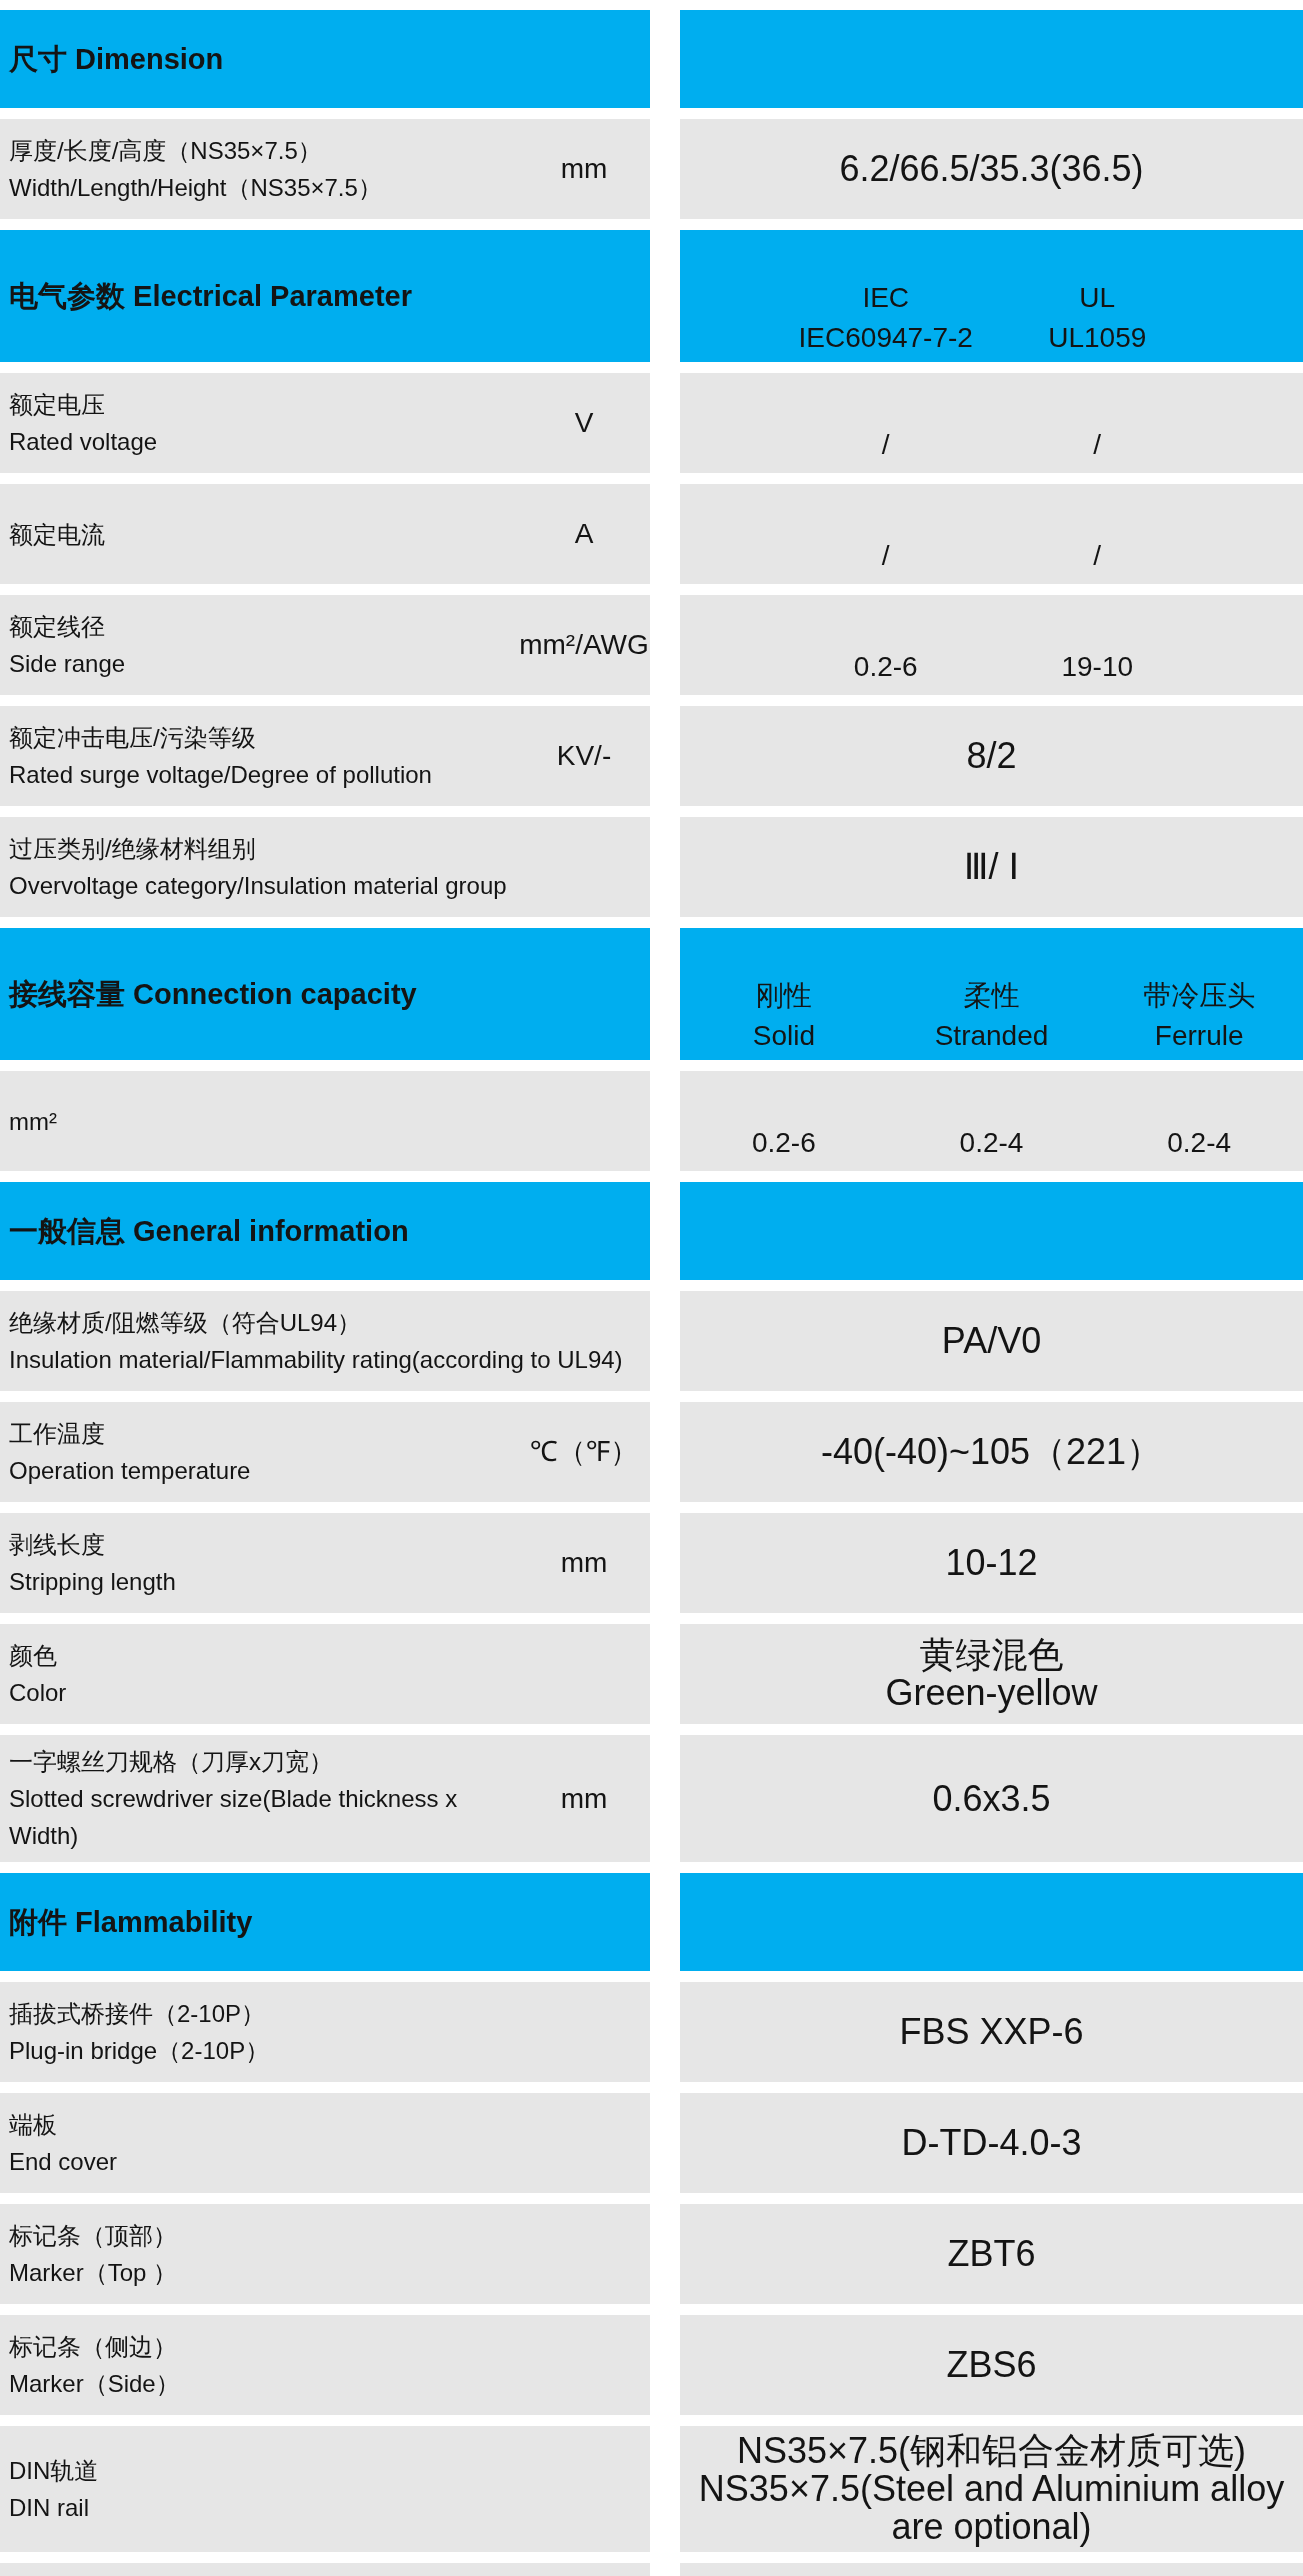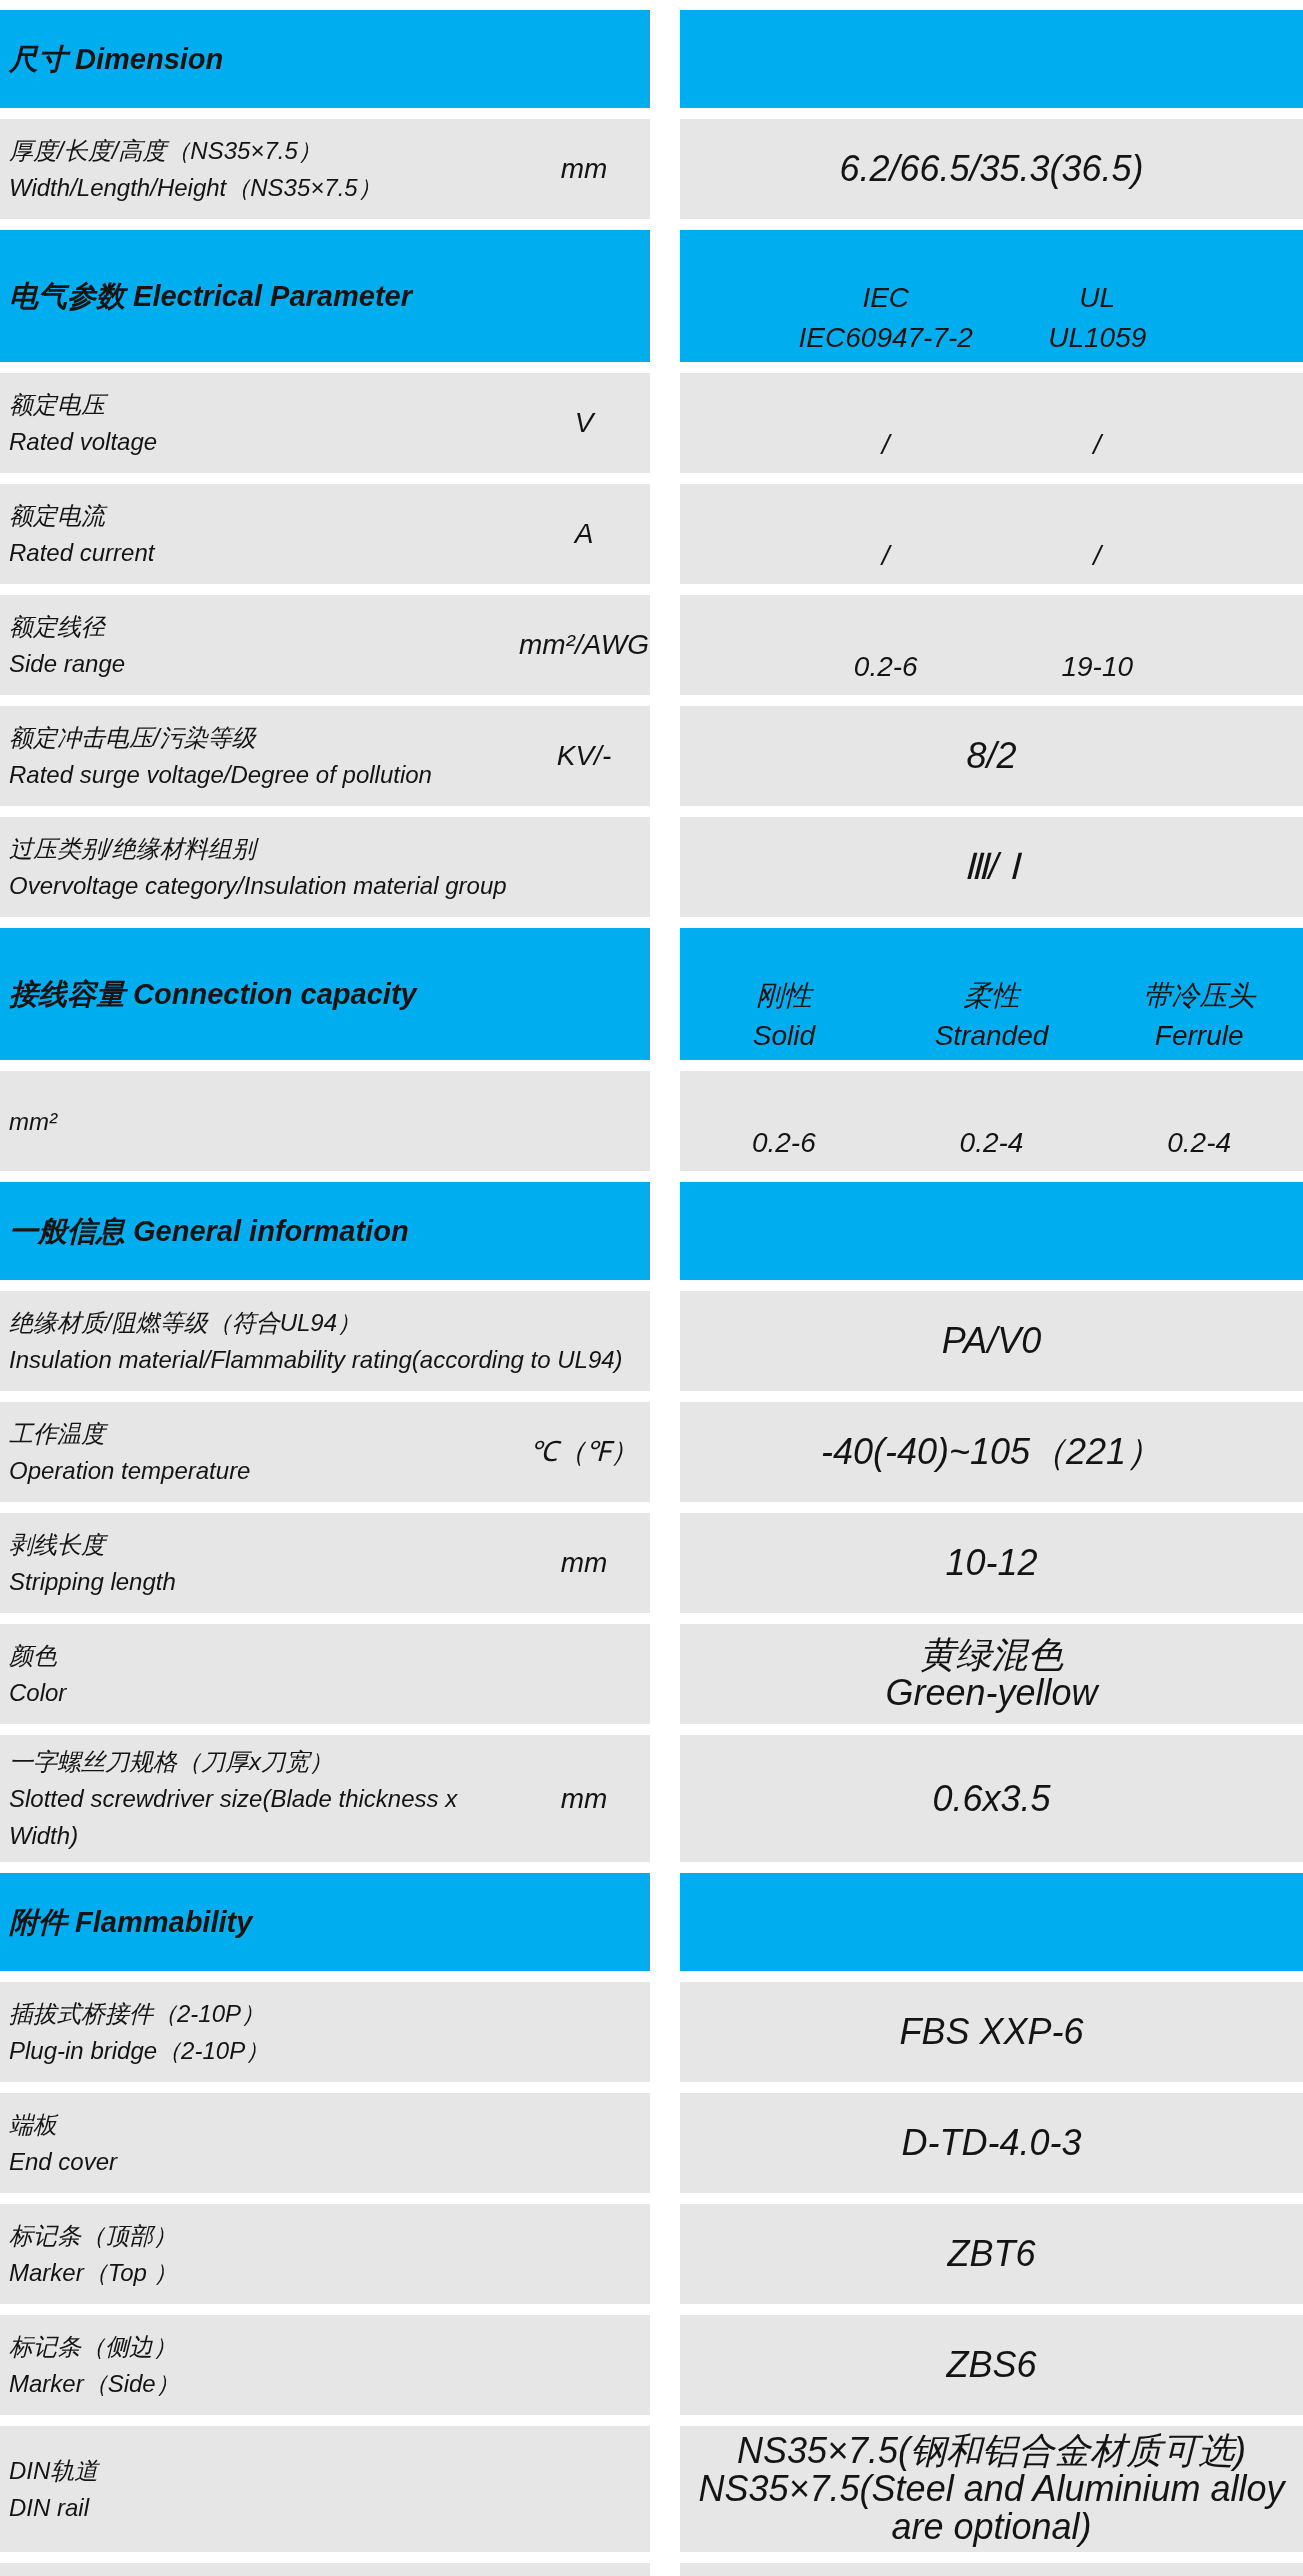--- a/index.html
+++ b/index.html
@@ -14,21 +14,20 @@
     width: 1303px;
     font-family: "Liberation Sans", sans-serif;
     color: var(--text);
   }
   .spec-table { padding-top: 10px; width: 1303px; }
   .trow {
     display: flex;
     gap: 0 30px;
     margin-bottom: 11px;
     min-height: 100px;
-    font-style: italic;
   }
   .trow:last-child { margin-bottom: 0; }
   .trow.header { min-height: 98px; }
   .cell { display: flex; align-items: center; }
   .cell.l { width: 650px; }
   .cell.r { flex: 1; justify-content: center; }
   .bg-gray { background: var(--row_bg); }
   .bg-cyan { background: var(--accent); }
   .label {
     flex: 1;
@@ -123,21 +122,20 @@
         <div class="col">/</div>
         <div class="col">/</div>
       </div>
     </div>
   </div>
 
   <div class="trow">
     <div class="cell l bg-gray">
       <div class="label">
         <div>额定电流</div>
-        <div>Rated current</div>
       </div>
       <div class="unit">A</div>
     </div>
     <div class="cell r bg-gray">
       <div class="cols two">
         <div class="col">/</div>
         <div class="col">/</div>
       </div>
     </div>
   </div>

